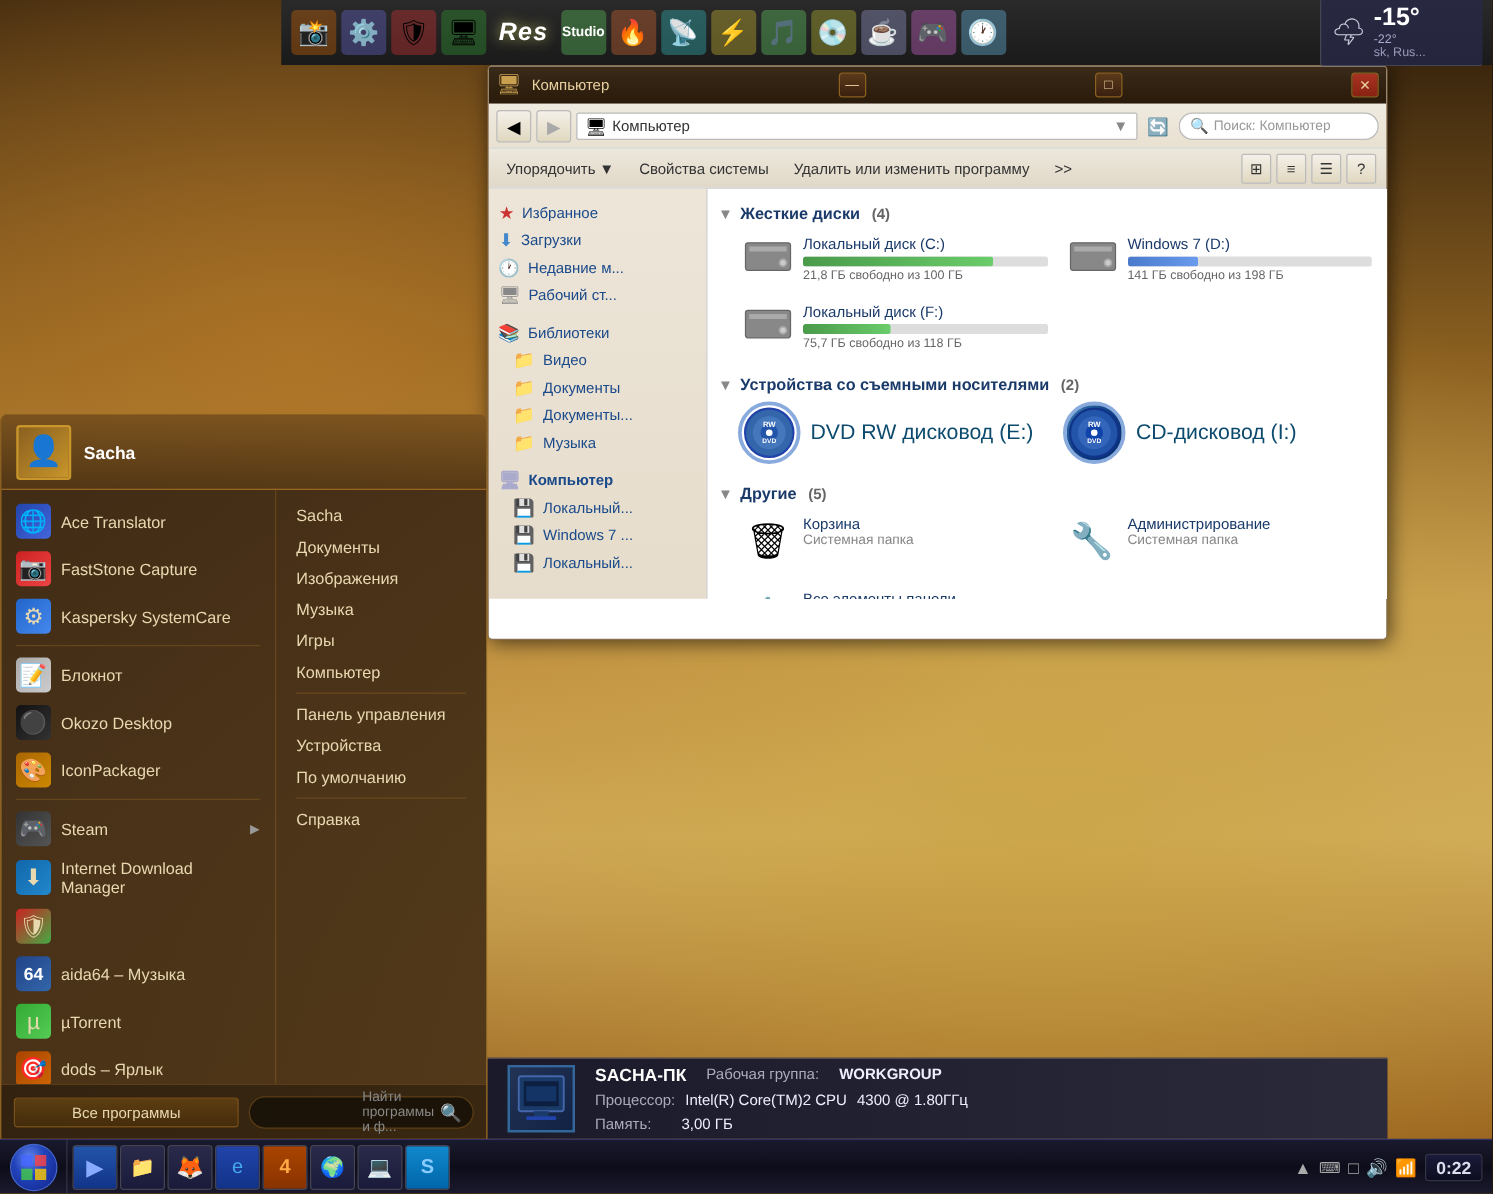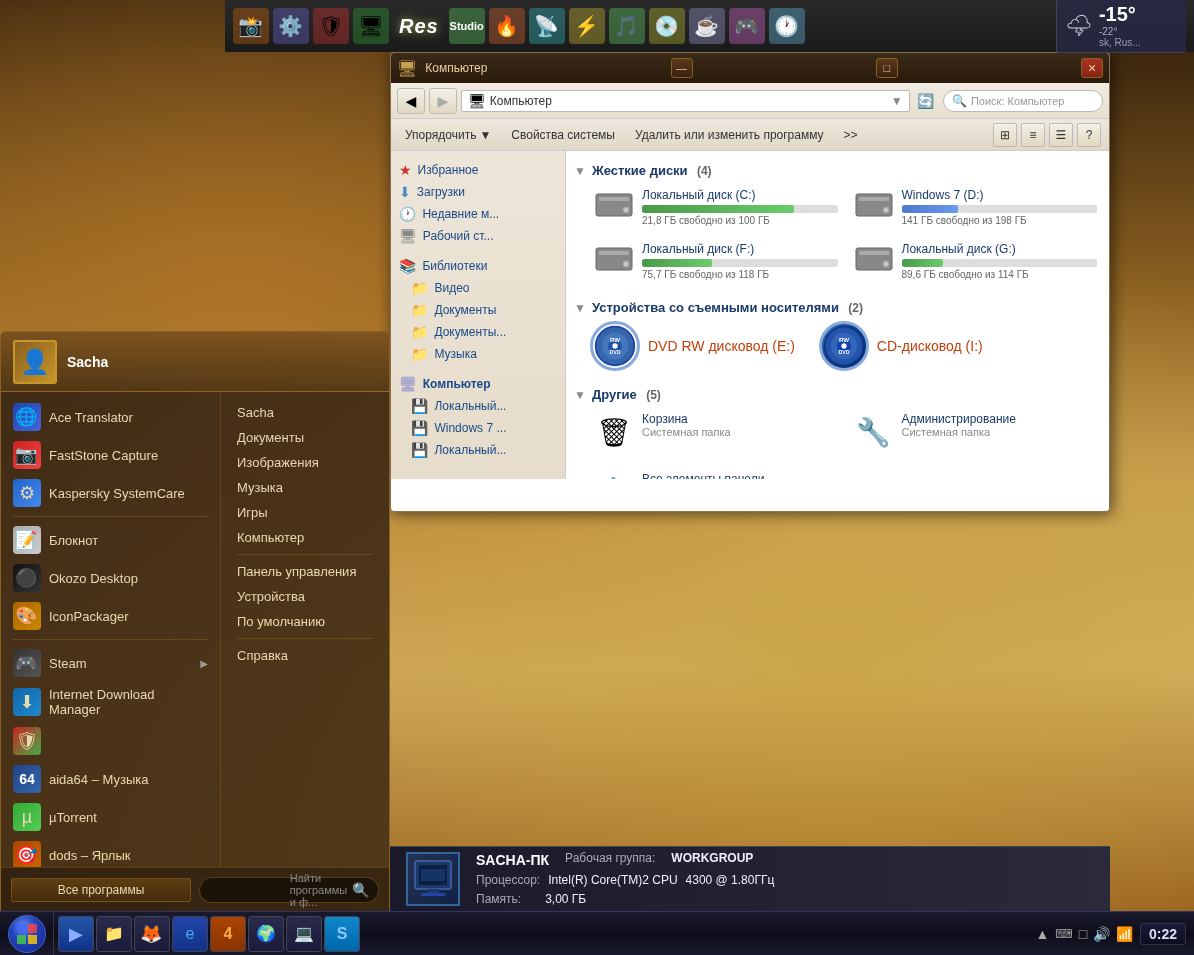--- a/index.html
+++ b/index.html
@@ -570,22 +570,22 @@
     }
 
     .cd-item {
       display: flex;
       align-items: center;
       gap: 8px;
       cursor: pointer;
     }
 
     .cd-name {
-      font-size: 14px;
-      color: #c2410c;
+      font-size: 17px;
+      color: #0c4a6e;
     }
 
     .other-item {
       display: flex;
       align-items: flex-start;
       gap: 8px;
       padding: 4px;
       cursor: pointer;
       margin-bottom: 4px;
     }
@@ -853,37 +853,20 @@
             </div>
             <div class="drive-info">
               <div class="drive-name">Локальный диск (F:)</div>
               <div class="drive-bar-bg">
                 <div class="drive-bar-fill drive-bar-green" style="width:36%"></div>
               </div>
               <div class="drive-size">75,7 ГБ свободно из 118 ГБ</div>
             </div>
           </div>
 
-          <div class="drive-item">
-            <div class="drive-icon">
-              <svg width="40" height="32" viewBox="0 0 40 32">
-                <rect x="2" y="6" width="36" height="22" rx="2" fill="#888" stroke="#666" stroke-width="1"></rect>
-                <rect x="5" y="9" width="30" height="4" fill="#aaa"></rect>
-                <circle cx="32" cy="22" r="4" fill="#aaa" stroke="#888" stroke-width="1"></circle>
-                <circle cx="32" cy="22" r="2" fill="#ccc"></circle>
-              </svg>
-            </div>
-            <div class="drive-info">
-              <div class="drive-name">Локальный диск (G:)</div>
-              <div class="drive-bar-bg">
-                <div class="drive-bar-fill drive-bar-green" style="width:21%"></div>
-              </div>
-              <div class="drive-size">89,6 ГБ свободно из 114 ГБ</div>
-            </div>
-          </div>
         </div>
 
         <div class="section-header">
           <span class="toggle-arrow">▼</span>
           <span>Устройства со съемными носителями</span>
           <span style="color:#666; font-size:12px">&nbsp;(2)</span>
         </div>
         <div class="cd-section">
 
           <div class="cd-item">
@@ -954,21 +937,21 @@
     <div id="pc-avatar">
       <svg width="44" height="44" viewBox="0 0 44 44">
         <rect x="4" y="4" width="36" height="28" rx="2" fill="#1a3a6a" stroke="#4466aa" stroke-width="1.5"></rect>
         <rect x="8" y="8" width="28" height="20" fill="#0d1f40"></rect>
         <rect x="16" y="32" width="12" height="4" fill="#1a3a6a"></rect>
         <rect x="10" y="36" width="24" height="3" rx="1" fill="#2244aa"></rect>
         <rect x="10" y="12" width="24" height="12" fill="#1a4a8a" opacity="0.5"></rect>
       </svg>
     </div>
     <div id="pc-details">
-      <div style="display:flex; gap:16px; align-items:flex-start">
+      <div style="display:flex; gap:16px; align-items:center">
         <span style="font-size:14px; font-weight:bold; color:#fff">SACHA-ПК</span>
         <span style="color:#aab">Рабочая группа:</span>
         <span style="color:#eef; font-weight:bold">WORKGROUP</span>
       </div>
       <div style="display:flex; gap:8px; align-items:center">
         <span style="color:#aab">Процессор:</span>
         <span style="color:#eef">Intel(R) Core(TM)2 CPU</span>
         <span style="color:#eef">4300  @ 1.80ГГц</span>
       </div>
       <div style="display:flex; gap:24px; align-items:center">

